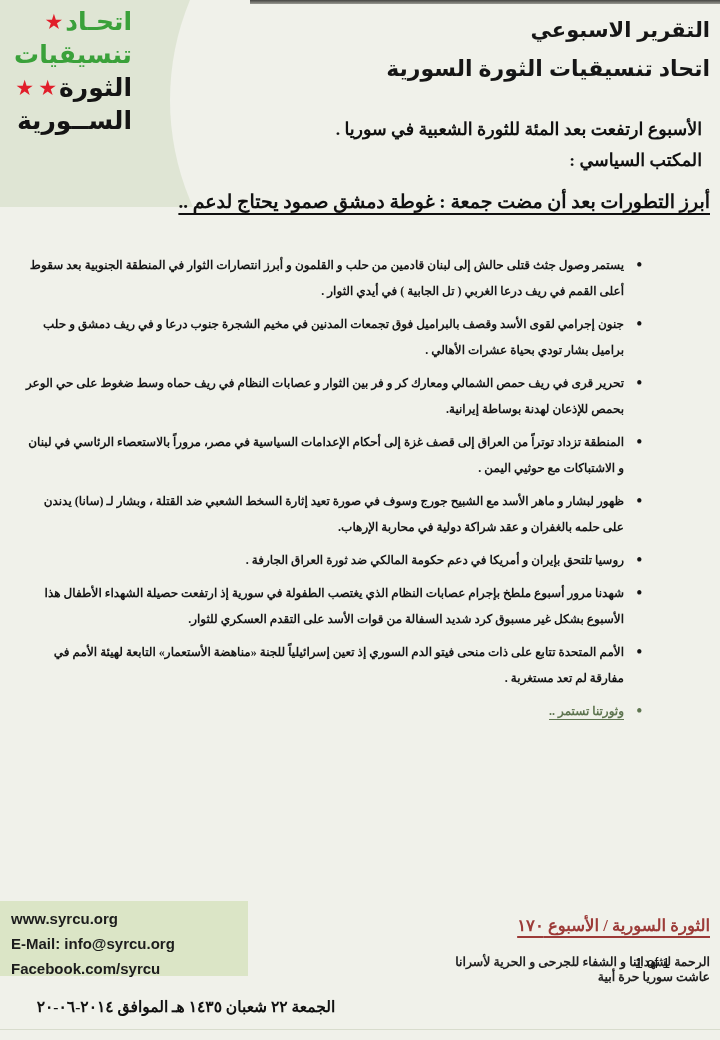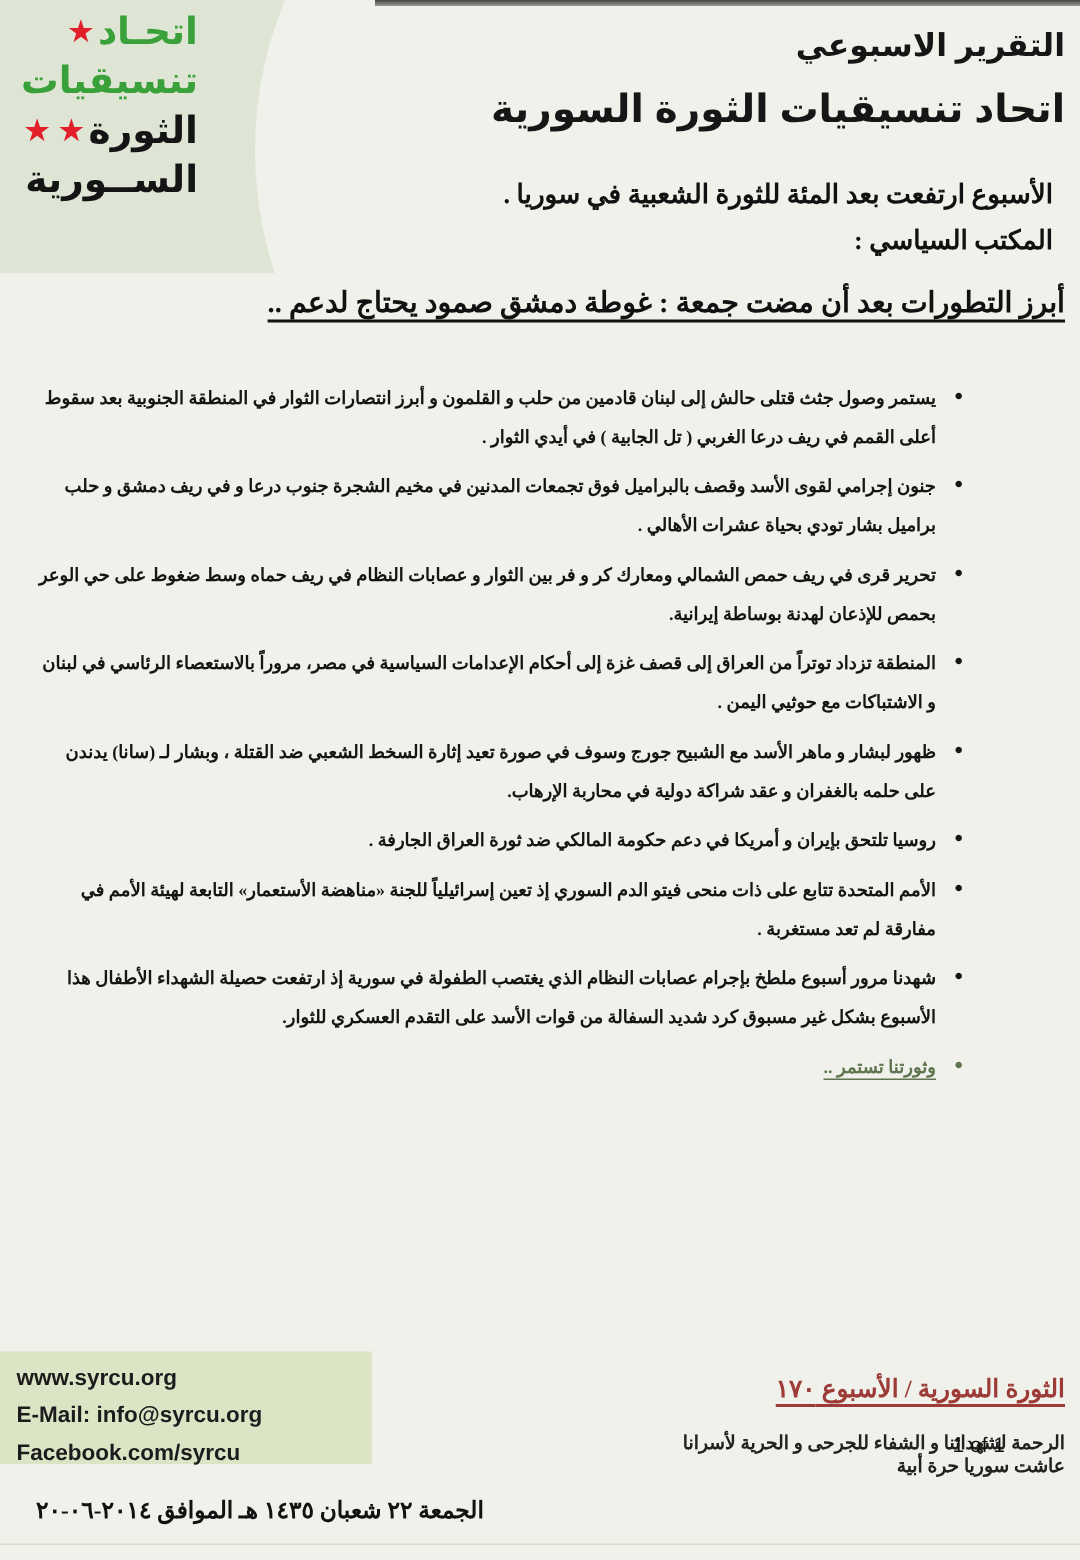--- a/index.html
+++ b/index.html
@@ -11,21 +11,21 @@
     font-family:"Liberation Serif","DejaVu Serif",serif;
     color:#151515;
   }
   
   .top-bar{
     position:absolute;left:248px;right:0;top:0;height:4px;
     background:linear-gradient(to bottom,#454542,#9a9a93);
   }
   
   .logo-box{
-    position:absolute;left:0;top:0;width:250px;height:182px;
+    position:absolute;left:0;top:0;width:250px;height:207px;
     background:#dfe5d4;overflow:hidden;
   }
   .logo-circle{
     position:absolute;left:170px;top:-160px;width:520px;height:520px;
     border-radius:50%;background:#f0f1ea;
   }
   .logo-text{
     position:absolute;top:5px;left:0;width:132px;
     direction:rtl;text-align:right;
     font-family:"Liberation Sans","DejaVu Sans",sans-serif;
@@ -33,21 +33,21 @@
   }
   .logo-line1,.logo-line2{color:#3aa13a;font-size:25px;}
   .logo-line3,.logo-line4{color:#141414;font-size:25px;}
   .logo-star{color:#e11e2a;font-size:21px;vertical-align:1px;padding:0 2px;}
   
   .header-block{
     position:absolute;top:18px;right:10px;direction:rtl;text-align:right;
     font-family:"Liberation Sans","DejaVu Sans",sans-serif;color:#161616;
   }
   .report-label{font-weight:bold;font-size:21px;padding-left:22px;}
-  .org-title{font-weight:bold;font-size:26px;margin-top:14px;}
+  .org-title{font-weight:bold;font-size:22px;margin-top:14px;}
   
   .intro{
     position:absolute;top:114px;right:18px;direction:rtl;text-align:right;
     font-weight:bold;font-size:17.5px;line-height:31px;color:#111;
   }
   
   .section-title{
     position:absolute;top:190px;right:10px;direction:rtl;text-align:center;
     font-weight:bold;font-size:19px;color:#111;
     text-decoration:underline;text-decoration-thickness:2px;text-underline-offset:5px;
@@ -85,21 +85,21 @@
   .dedications{
     margin-top:19px;font-weight:bold;font-size:12.5px;line-height:15px;color:#222;
   }
   .page-indicator{
     position:absolute;right:50px;top:955px;
     font-family:"Liberation Sans","DejaVu Sans",sans-serif;
     font-size:14px;color:#111;
   }
   .date-line{
     position:absolute;left:24px;top:998px;width:324px;
-    direction:rtl;text-align:left;
+    direction:rtl;text-align:center;
     font-weight:bold;font-size:15.5px;color:#111;
   }
   .bottom-divider{
     position:absolute;left:0;right:0;top:1029px;height:1px;background:#d8dccd;
   }
 </style>
 </head>
 <body>
 
 <div class="page">
@@ -128,22 +128,22 @@
 
   <div class="section-title">أبرز التطورات بعد أن مضت جمعة : غوطة دمشق صمود يحتاج لدعم ..</div>
 
   <ul class="bullet-list">
     <li>يستمر وصول جثث قتلى حالش إلى لبنان قادمين من حلب و القلمون و أبرز انتصارات الثوار في المنطقة الجنوبية بعد سقوط أعلى القمم في ريف درعا الغربي ( تل الجابية ) في أيدي الثوار .</li>
     <li>جنون إجرامي لقوى الأسد وقصف بالبراميل فوق تجمعات المدنين في مخيم الشجرة جنوب درعا و في ريف دمشق و حلب براميل بشار تودي بحياة عشرات الأهالي .</li>
     <li>تحرير قرى في ريف حمص الشمالي ومعارك كر و فر بين الثوار و عصابات النظام في ريف حماه وسط ضغوط على حي الوعر بحمص للإذعان لهدنة بوساطة إيرانية.</li>
     <li>المنطقة تزداد توتراً من العراق إلى قصف غزة إلى أحكام الإعدامات السياسية في مصر، مروراً بالاستعصاء الرئاسي في لبنان و الاشتباكات مع حوثيي اليمن .</li>
     <li>ظهور لبشار و ماهر الأسد مع الشبيح جورج وسوف في صورة تعيد إثارة السخط الشعبي ضد القتلة ، وبشار لـ (سانا) يدندن على حلمه بالغفران و عقد شراكة دولية في محاربة الإرهاب.</li>
     <li>روسيا تلتحق بإيران و أمريكا في دعم حكومة المالكي ضد ثورة العراق الجارفة .</li>
+    <li>شهدنا مرور أسبوع ملطخ بإجرام عصابات النظام الذي يغتصب الطفولة في سورية إذ ارتفعت حصيلة الشهداء الأطفال هذا الأسبوع بشكل غير مسبوق كرد شديد السفالة من قوات الأسد على التقدم العسكري للثوار.</li>
     <li>الأمم المتحدة تتابع على ذات منحى فيتو الدم السوري إذ تعين إسرائيلياً للجنة «مناهضة الأستعمار» التابعة لهيئة الأمم في مفارقة لم تعد مستغربة .</li>
-    <li>شهدنا مرور أسبوع ملطخ بإجرام عصابات النظام الذي يغتصب الطفولة في سورية إذ ارتفعت حصيلة الشهداء الأطفال هذا الأسبوع بشكل غير مسبوق كرد شديد السفالة من قوات الأسد على التقدم العسكري للثوار.</li>
     <li class="closing-bullet"><span class="closing-text">وثورتنا تستمر ..</span></li>
   </ul>
 
   <div class="contact-box">
     <div>www.syrcu.org</div>
     <div>E-Mail: info@syrcu.org</div>
     <div>Facebook.com/syrcu</div>
   </div>
 
   <div class="footer-right">

